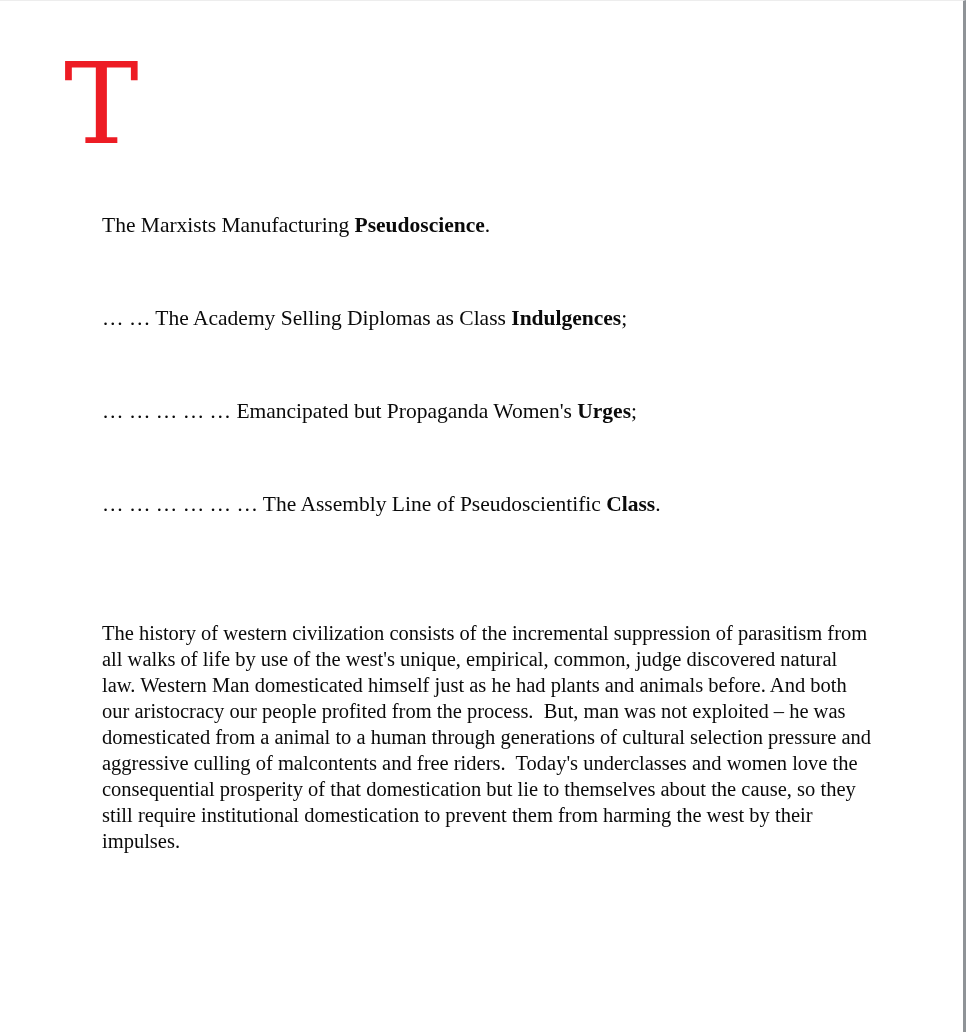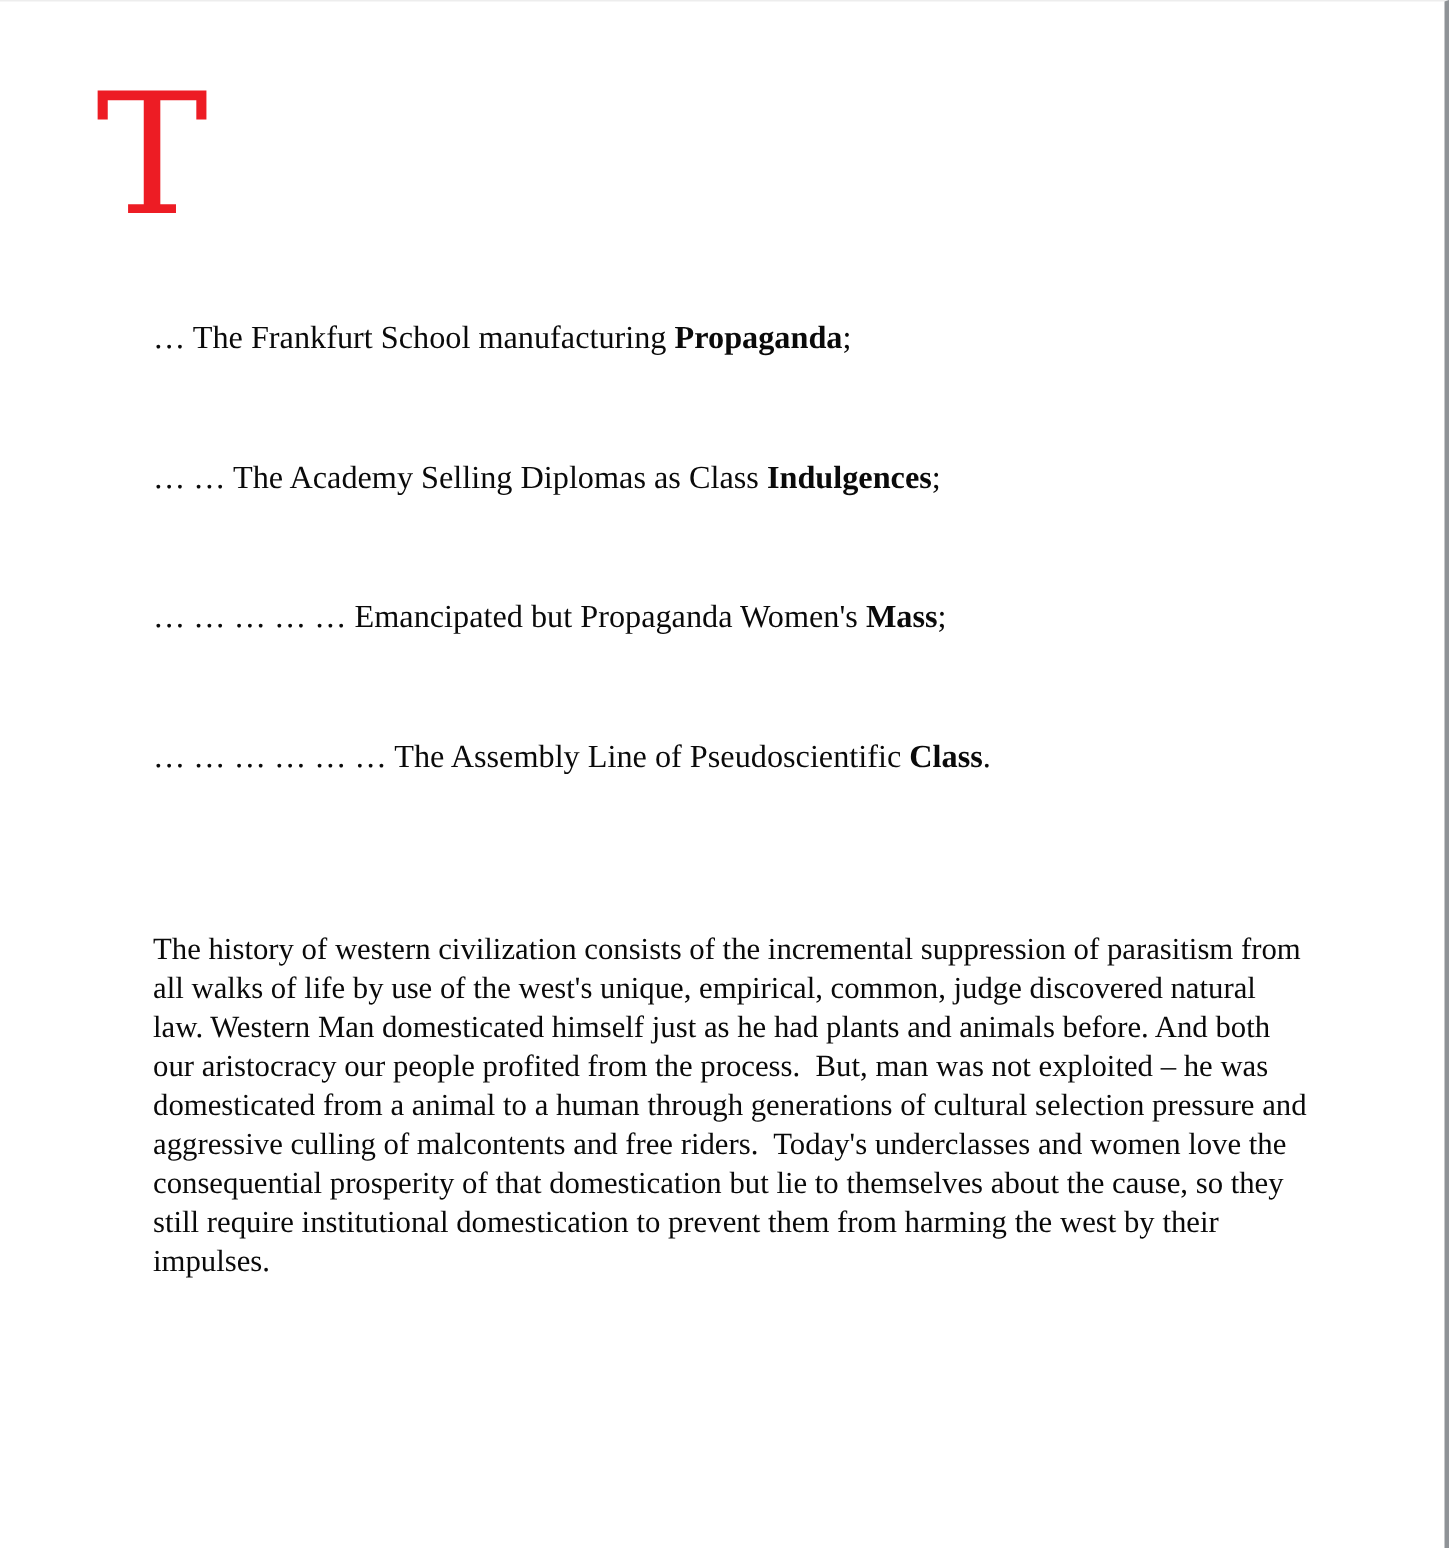--- a/index.html
+++ b/index.html
@@ -60,23 +60,23 @@
 <body>
 
 <div class="page">
   <div class="content">
 
     <h1 class="title">
       <span class="dropcap" style="color:#ED1C24;">T</span>
     </h1>
 
     <div class="intro-list">
-      <div class="list-line"><span>… The Frankfurt School manufacturing </span><b>Propaganda</b><span>;</span></div>
+      <div class="list-line"><span>The Marxists Manufacturing </span><b>Pseudoscience</b><span>.</span></div>
       <div class="list-line"><span>… … The Academy Selling Diplomas as Class </span><b>Indulgences</b><span>;</span></div>
-      <div class="list-line"><span>… … … … … Emancipated but Propaganda Women's </span><b>Mass</b><span>;</span></div>
+      <div class="list-line"><span>… … … … … Emancipated but Propaganda Women's </span><b>Urges</b><span>;</span></div>
       <div class="list-line"><span>… … … … … … The Assembly Line of Pseudoscientific </span><b>Class</b><span>.</span></div>
     </div>
 
     <div class="body-text">
       <p>The history of western civilization consists of the incremental suppression of parasitism from all walks of life by use of the west's unique, empirical, common, judge discovered natural law. Western Man domesticated himself just as he had plants and animals before. And both our aristocracy our people profited from the process.  But, man was not exploited – he was domesticated from a animal to a human through generations of cultural selection pressure and aggressive culling of malcontents and free riders.  Today's underclasses and women love the consequential prosperity of that domestication but lie to themselves about the cause, so they still require institutional domestication to prevent them from harming the west by their impulses.</p>
 
     </div>
 
   </div>
 </div>

